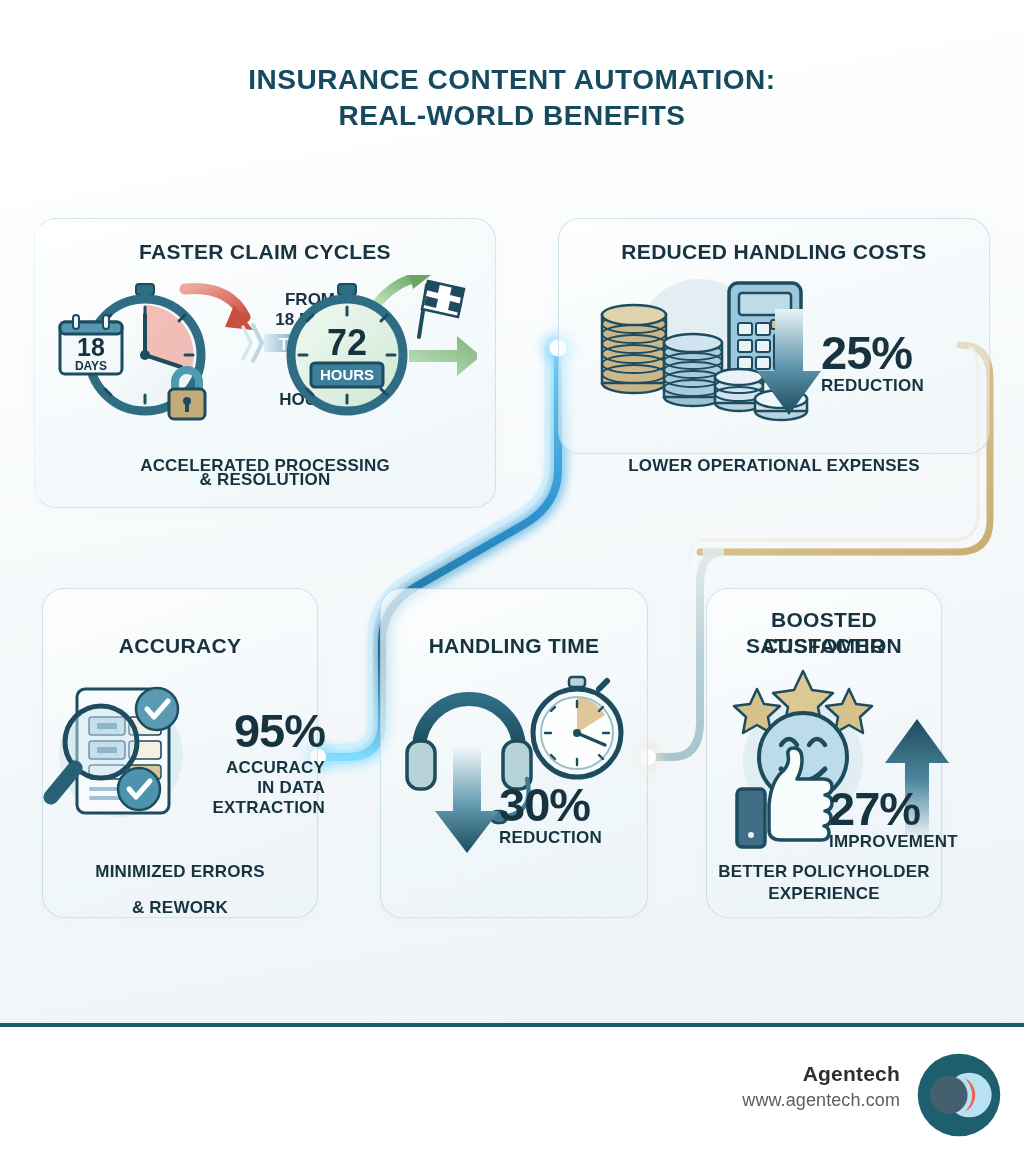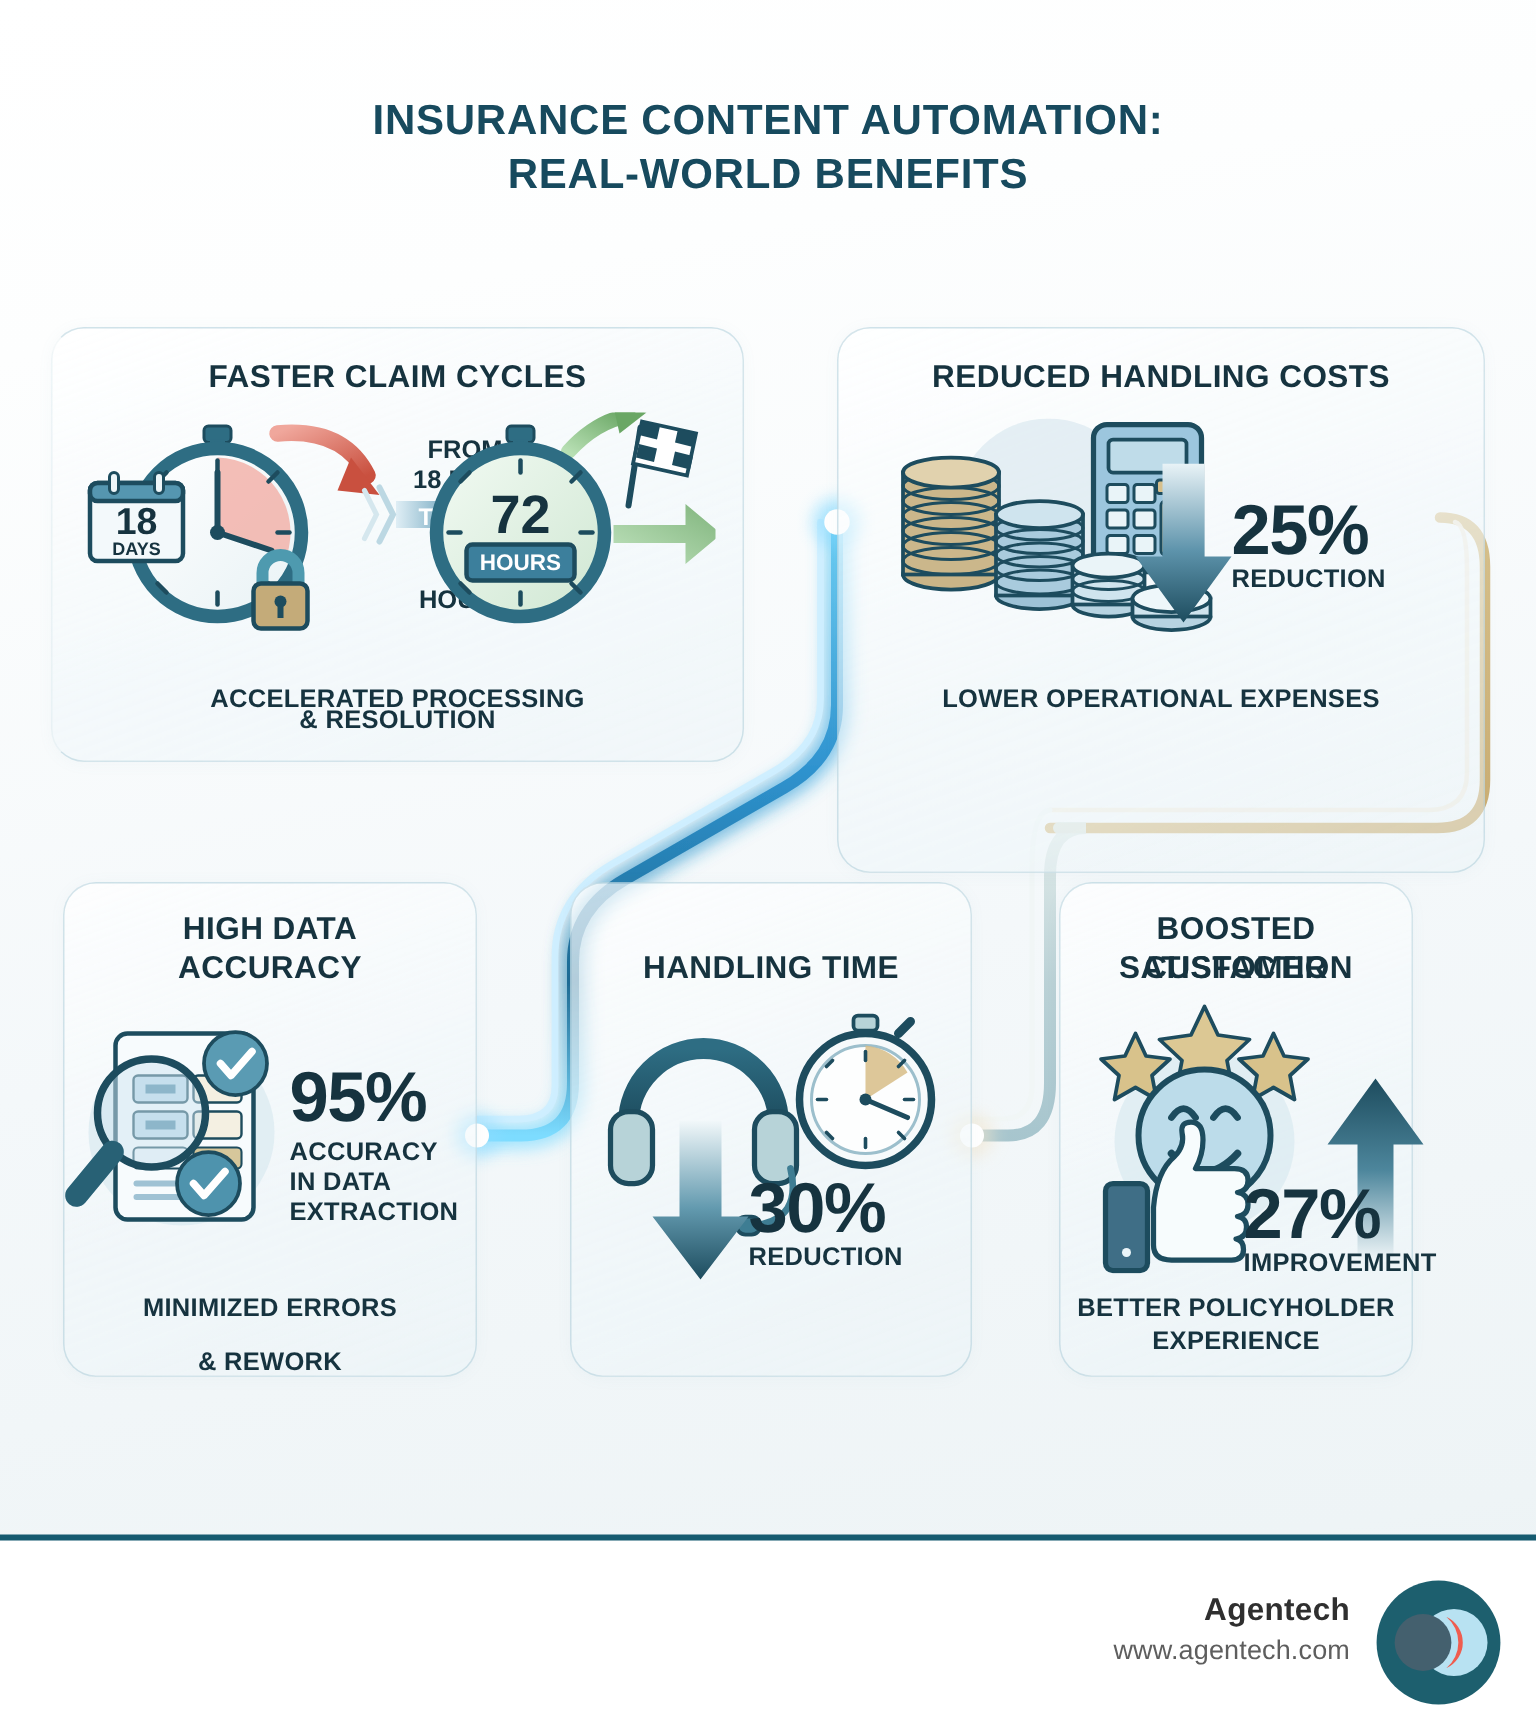--- a/index.html
+++ b/index.html
@@ -251,21 +251,21 @@
         <line x1="370" y1="10" x2="362" y2="62" stroke="#1d4c5e" stroke-width="4" stroke-linecap="round"></line>
         <path d="M371,6 l36,8 -6,28 -36,-8 z" fill="#ffffff" stroke="#1d4c5e" stroke-width="2.5"></path>
         <path d="M371,6 l12,3 -2,9 -12,-3 z M395,11 l12,3 -2,9 -12,-3 z M369,21 l12,3 -2,9 -12,-3 z M393,26 l12,3 -2,9 -12,-3 z" fill="#1d4c5e"></path>
       </g>
     </svg>
 
     <div class="card-caption" style="top:236px;">ACCELERATED PROCESSING</div>
     <div class="card-caption" style="top:250px;">&amp; RESOLUTION</div>
   </div>
 
-  <div class="card" style="left:558px; top:218px; width:432px; height:364px;">
+  <div class="card" style="left:558px; top:218px; width:432px; height:236px;">
     <div class="card-title" style="top:20px;">REDUCED HANDLING COSTS</div>
 
     <svg class="art" style="left:32px; top:60px;" width="230" height="150" viewBox="0 0 230 150">
       <circle cx="108" cy="62" r="62" fill="#dceaf0" opacity="0.75"></circle>
 
       <g>
         <rect x="138" y="4" width="72" height="98" rx="9" fill="#9cc6de" stroke="#1d4c5e" stroke-width="3.5"></rect>
         <rect x="148" y="14" width="52" height="22" rx="3" fill="#bfdce9" stroke="#1d4c5e" stroke-width="2.5"></rect>
         <rect x="180" y="41" width="20" height="9" rx="2" fill="#d7c08c" stroke="#1d4c5e" stroke-width="2"></rect>
         <g fill="#e9f4f8" stroke="#1d4c5e" stroke-width="2">
@@ -336,21 +336,20 @@
 
     <div style="position:absolute; left:262px; top:110px; width:160px;">
       <div class="stat-num">25%</div>
       <div class="stat-sub">REDUCTION</div>
     </div>
 
     <div class="card-caption" style="top:236px;">LOWER OPERATIONAL EXPENSES</div>
   </div>
 
   <div class="card" style="left:42px; top:588px; width:276px; height:330px;">
-    <div class="card-title" style="top:18px;">HIGH DATA</div>
     <div class="card-title" style="top:44px;">ACCURACY</div>
 
     <svg class="art" style="left:-4px; top:80px;" width="170" height="170" viewBox="0 0 170 170">
       <circle cx="82" cy="86" r="62" fill="#dcebf1" opacity="0.8"></circle>
 
       <rect x="38" y="20" width="92" height="124" rx="8" fill="#f7fbfd" stroke="#1d4c5e" stroke-width="3"></rect>
       <g>
         <rect x="50" y="48" width="36" height="18" rx="3" fill="#bcd9e8" stroke="#1d4c5e" stroke-width="1.6"></rect>
         <rect x="58" y="54" width="20" height="6" fill="#4b87a3"></rect>
         <rect x="90" y="48" width="32" height="18" rx="3" fill="#f4f0e2" stroke="#1d4c5e" stroke-width="1.6"></rect>
@@ -372,21 +371,21 @@
       <g>
         <circle cx="118" cy="40" r="21" fill="#5a9bb3" stroke="#1d4c5e" stroke-width="2.5"></circle>
         <path d="M108,40 l7,8 14,-16" fill="none" stroke="#ffffff" stroke-width="5" stroke-linecap="round" stroke-linejoin="round"></path>
       </g>
       <g>
         <circle cx="100" cy="120" r="21" fill="#4e93ad" stroke="#1d4c5e" stroke-width="2.5"></circle>
         <path d="M90,120 l7,8 14,-16" fill="none" stroke="#ffffff" stroke-width="5" stroke-linecap="round" stroke-linejoin="round"></path>
       </g>
     </svg>
 
-    <div style="position:absolute; left:150px; top:118px; width:132px; text-align:left;">
+    <div style="position:absolute; left:150px; top:118px; width:132px; text-align:right;">
       <div class="stat-num">95%</div>
       <div class="stat-sub" style="margin-top:4px;">ACCURACY</div>
       <div class="stat-sub">IN DATA</div>
       <div class="stat-sub">EXTRACTION</div>
     </div>
 
     <div class="card-caption" style="top:272px;">MINIMIZED ERRORS</div>
     <div class="card-caption" style="top:308px;">&amp; REWORK</div>
   </div>
 

